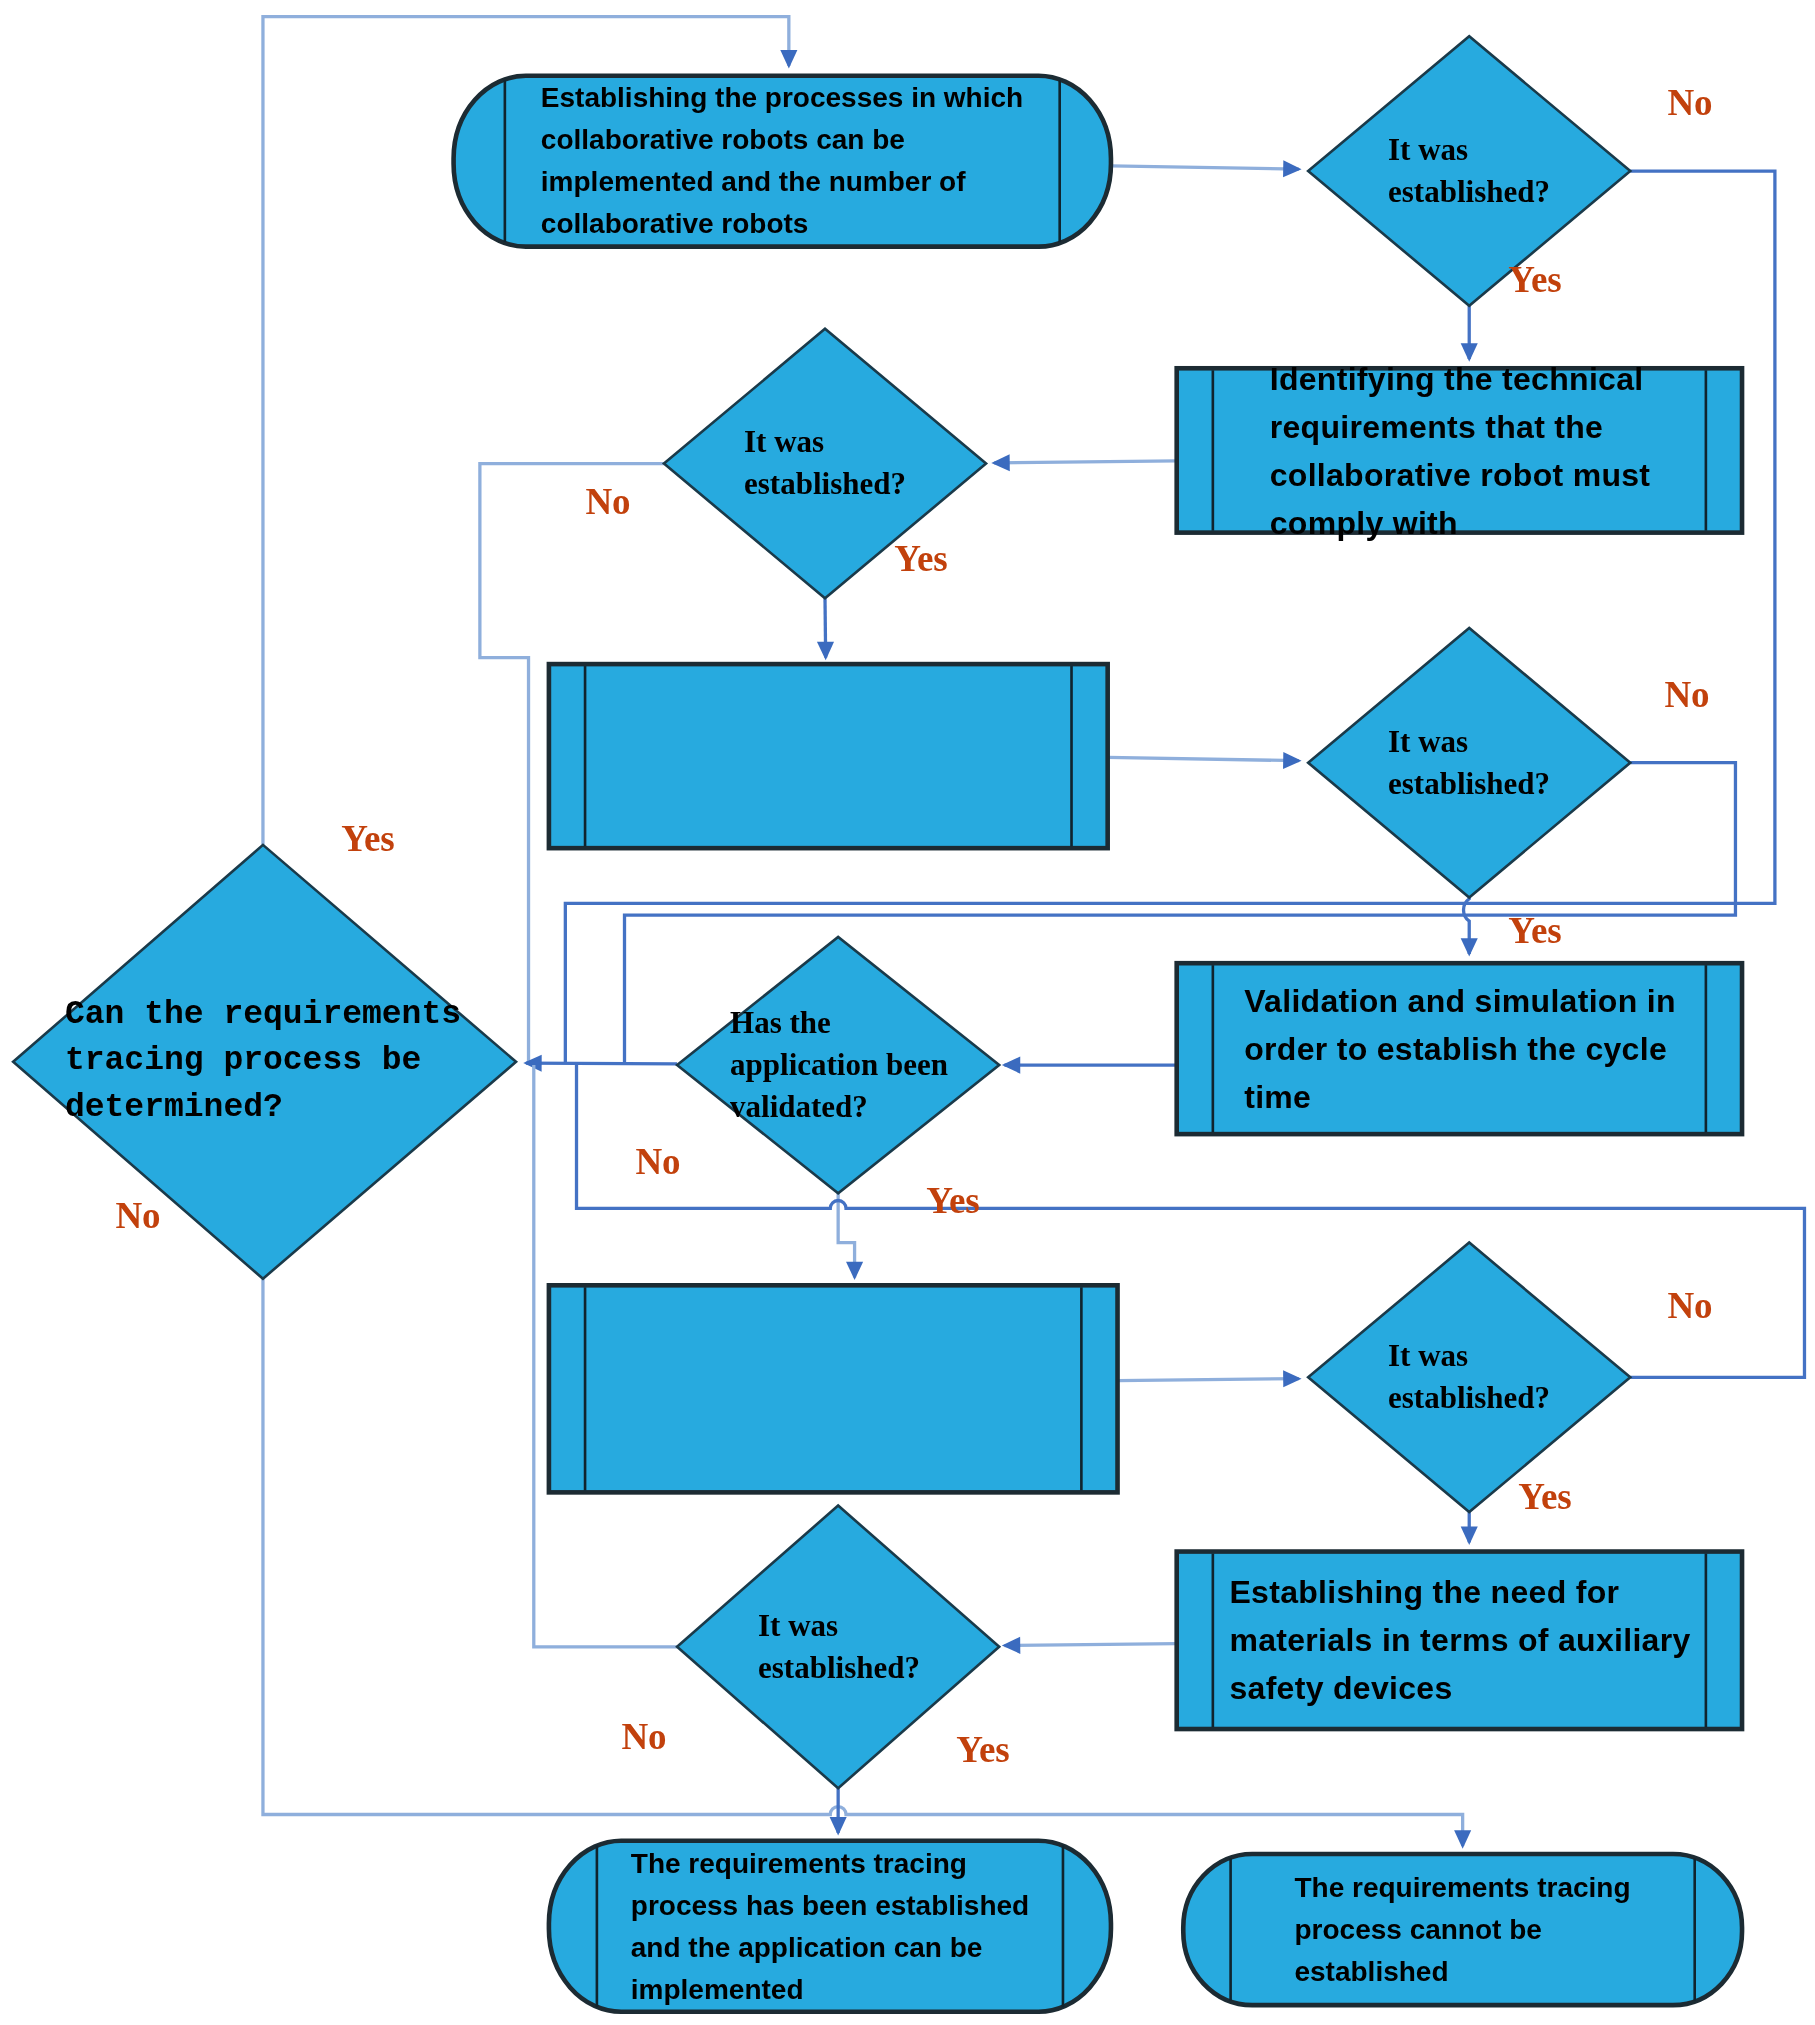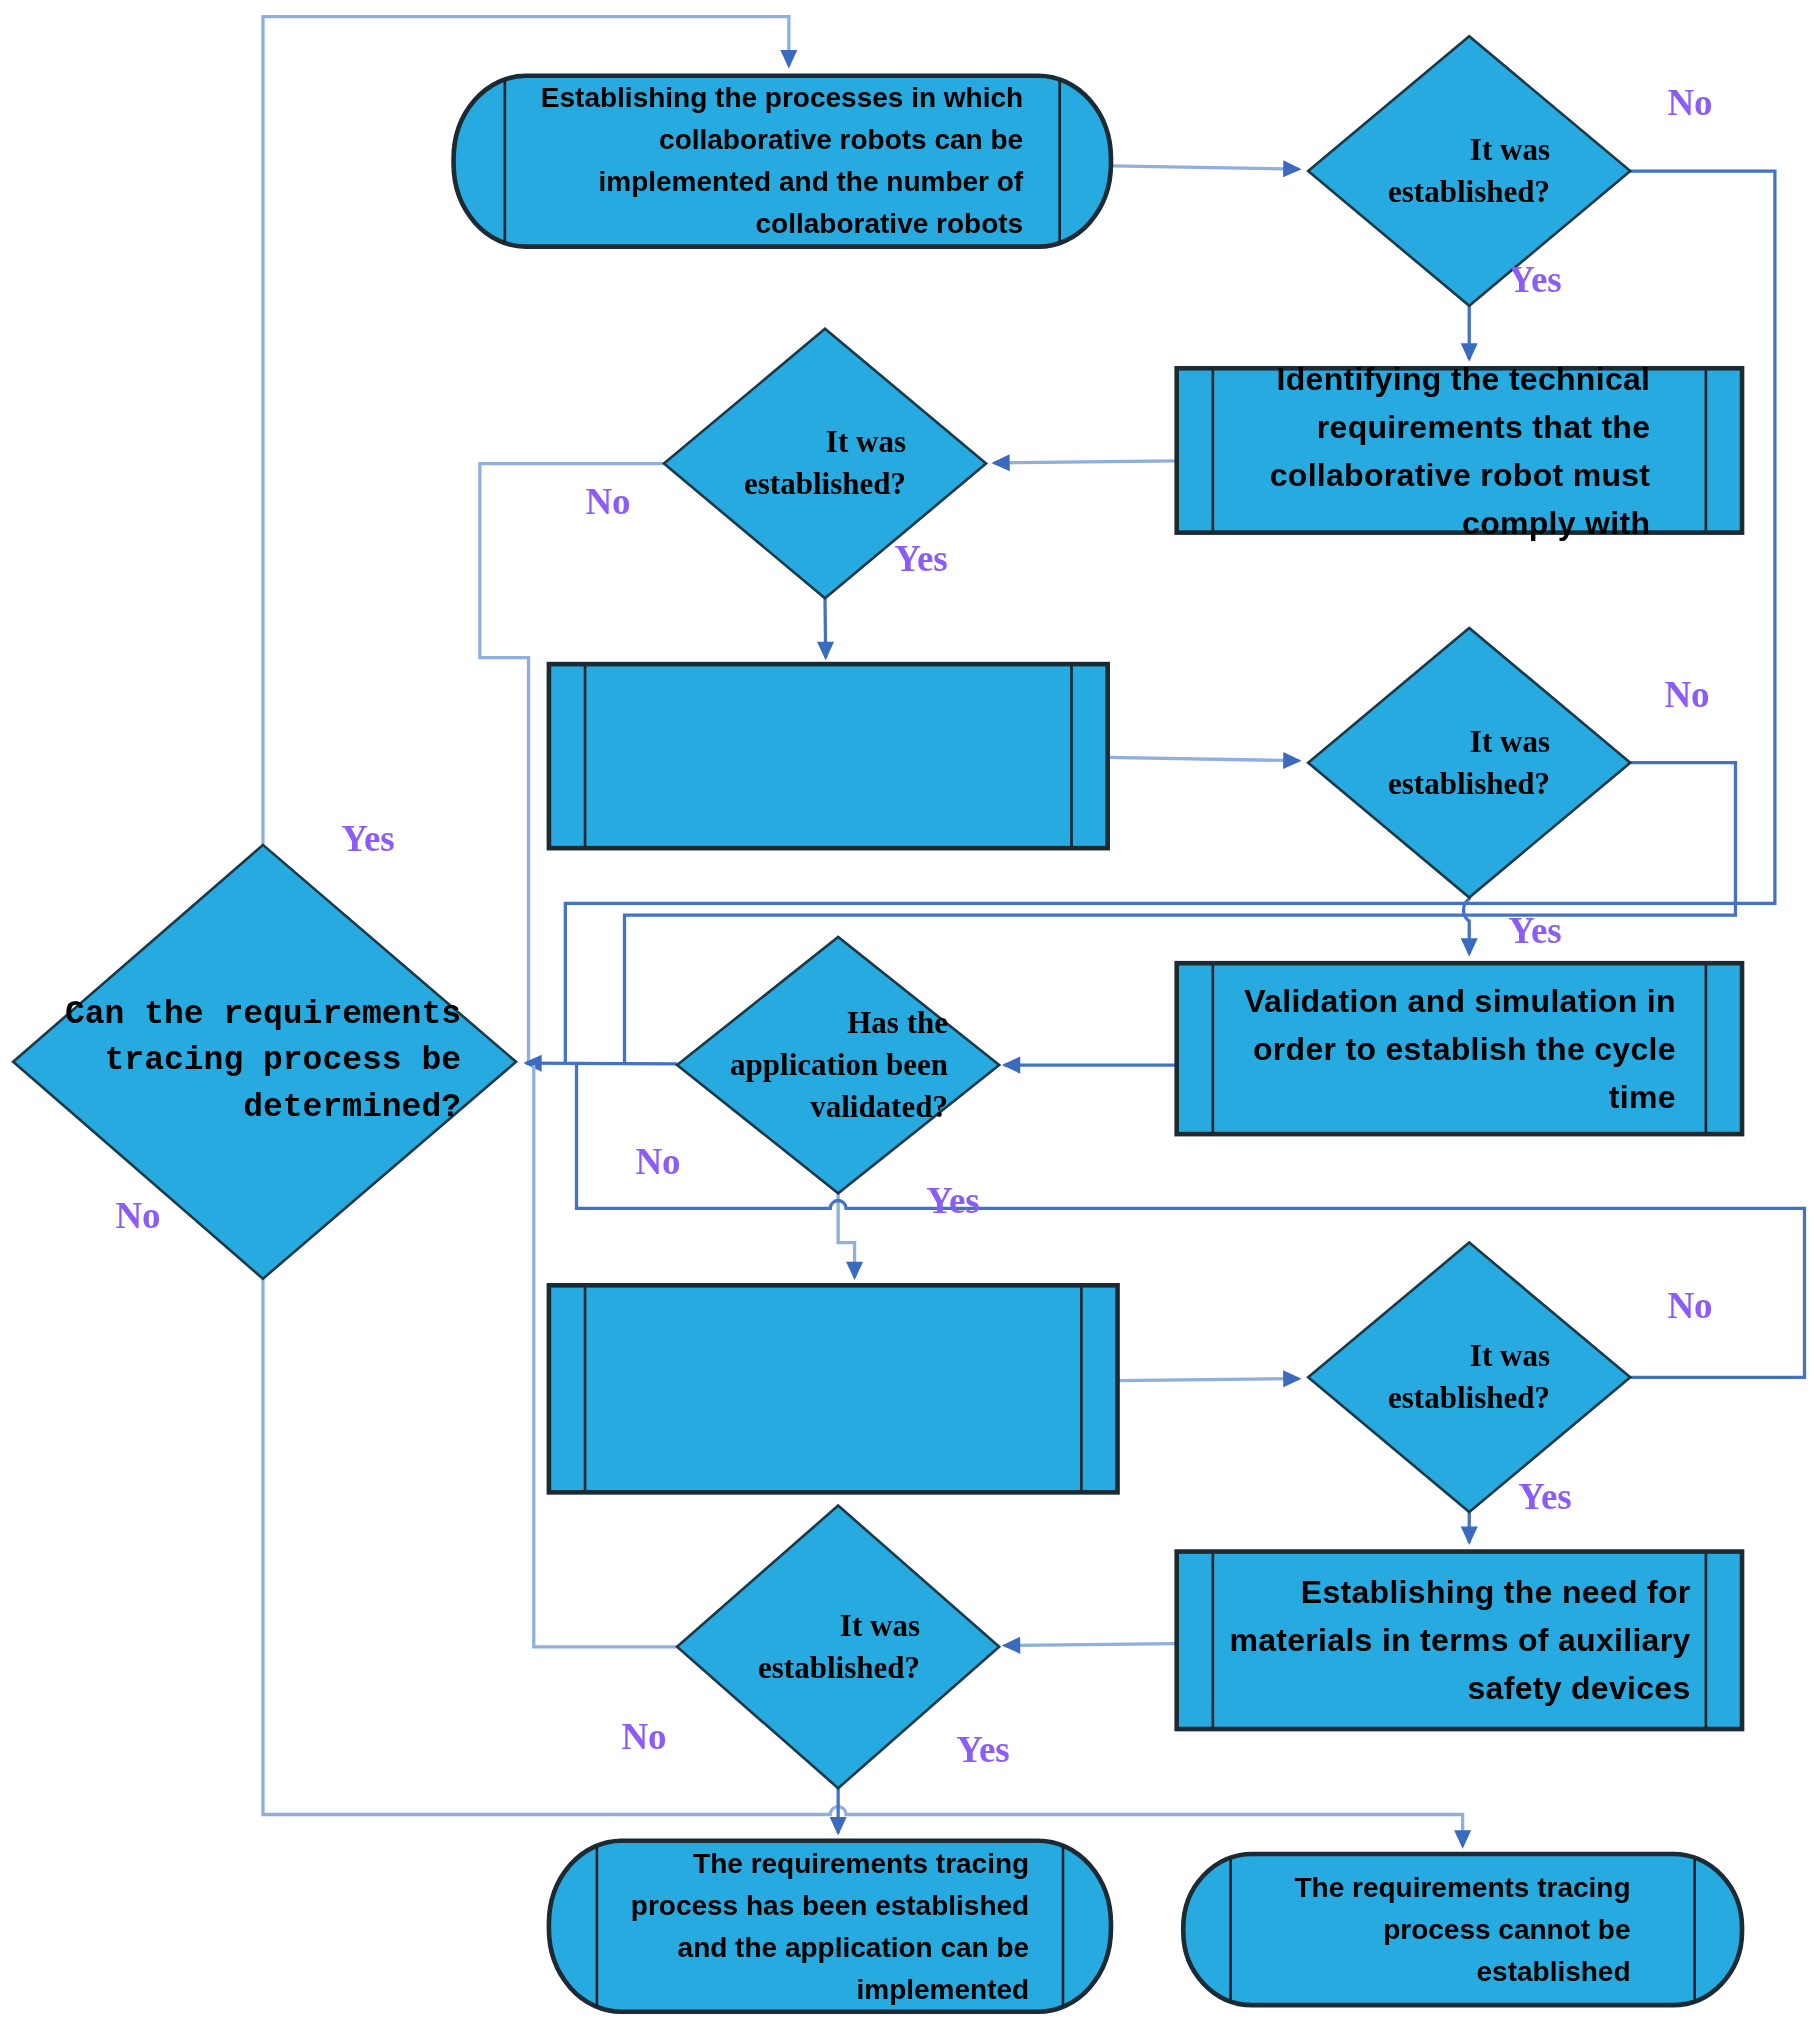--- a/index.html
+++ b/index.html
@@ -7,21 +7,21 @@
     position:relative;
     width:1815px;height:2025px;
     background:#ffffff;
     font-family:"Liberation Sans", sans-serif;
     overflow:hidden;
   }
   svg.wire{position:absolute;left:0;top:0;}
   .node-label{
     position:absolute;
     display:flex;align-items:center;justify-content:center;
-    text-align:right;
+    text-align:left;
     color:#000;
     pointer-events:none;
     white-space:pre-line;
   }
   .proc-text{
     font-family:"Liberation Sans", sans-serif;
     font-weight:bold;
     font-size:32px;
     line-height:1.5;
     letter-spacing:0.3px;
@@ -43,21 +43,21 @@
     font-weight:bold;
     font-size:33px;
     line-height:1.4;
   }
   .edge-label{
     position:absolute;
     transform:translate(-50%,-50%);
     font-family:"Liberation Serif", serif;
     font-weight:bold;
     font-size:37px;
-    color:#8b5cf6;
+    color:#c2410c;
     pointer-events:none;
   }
 </style>
 </head>
 <body>
 
 <div class="canvas">
 
   <svg class="wire" width="1815" height="2025" viewBox="0 0 2761 3080">
     <defs>

